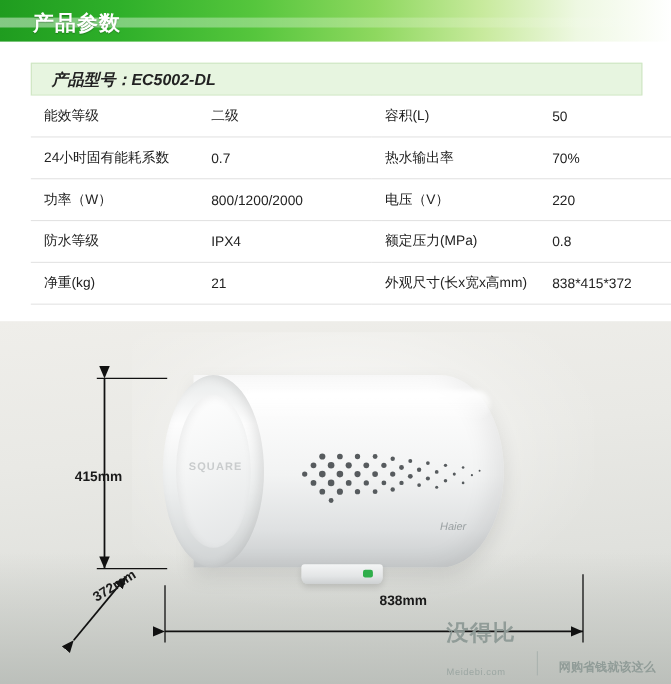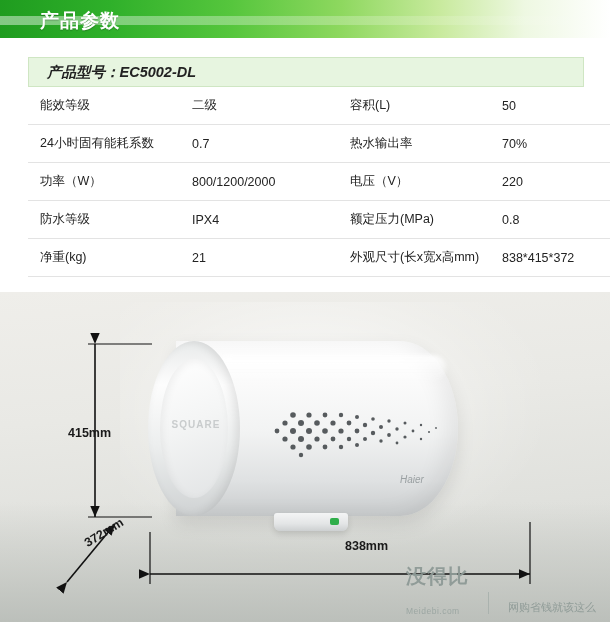--- a/index.html
+++ b/index.html
@@ -39,21 +39,21 @@
   .header-sheen {
     position: absolute;
     left: 0;
     top: 16px;
     width: 610px;
     height: 9px;
     background: linear-gradient(90deg, rgba(255,255,255,0.45) 0%, rgba(255,255,255,0.25) 55%, rgba(255,255,255,0) 100%);
   }
   .header-title {
     position: absolute;
-    left: 40px;
+    left: 30px;
     top: 8px;
     font-size: 19px;
     font-weight: bold;
     color: #ffffff;
     letter-spacing: 1px;
     text-shadow: 0 1px 1px rgba(0,0,0,0.25);
   }
 
   
   .spec-wrap {
@@ -269,20 +269,21 @@
     width: 1px;
     height: 22px;
     background: #a9b2ae;
     margin: 0 2px 2px 2px;
   }
   .wm-right {
     font-size: 11px;
     color: #8e9a96;
     line-height: 1.25;
     padding-bottom: 1px;
+    font-weight: bold;
   }
 </style>
 </head>
 <body>
 
 <div class="page">
 
   <div class="header">
     <div class="header-bg"></div>
     <div class="header-sheen"></div>

